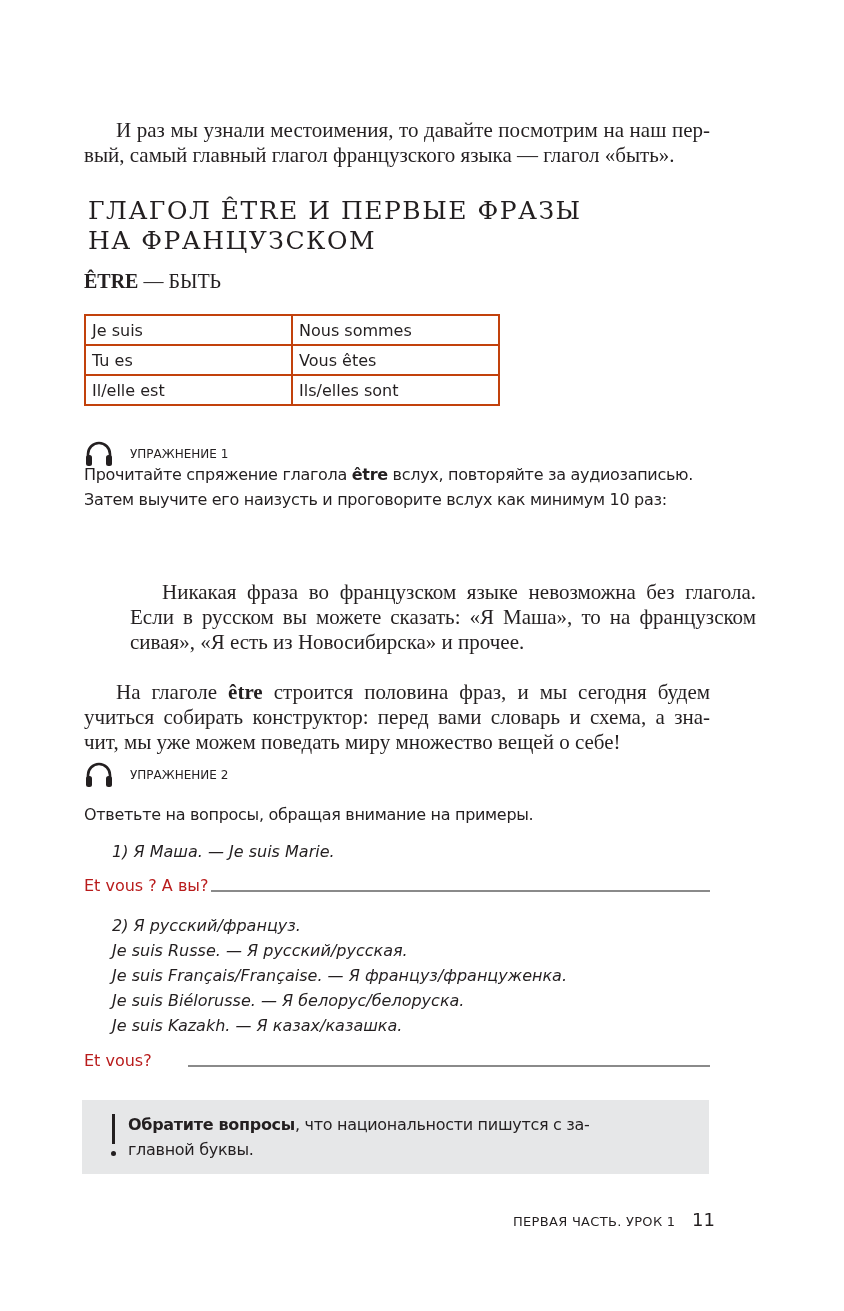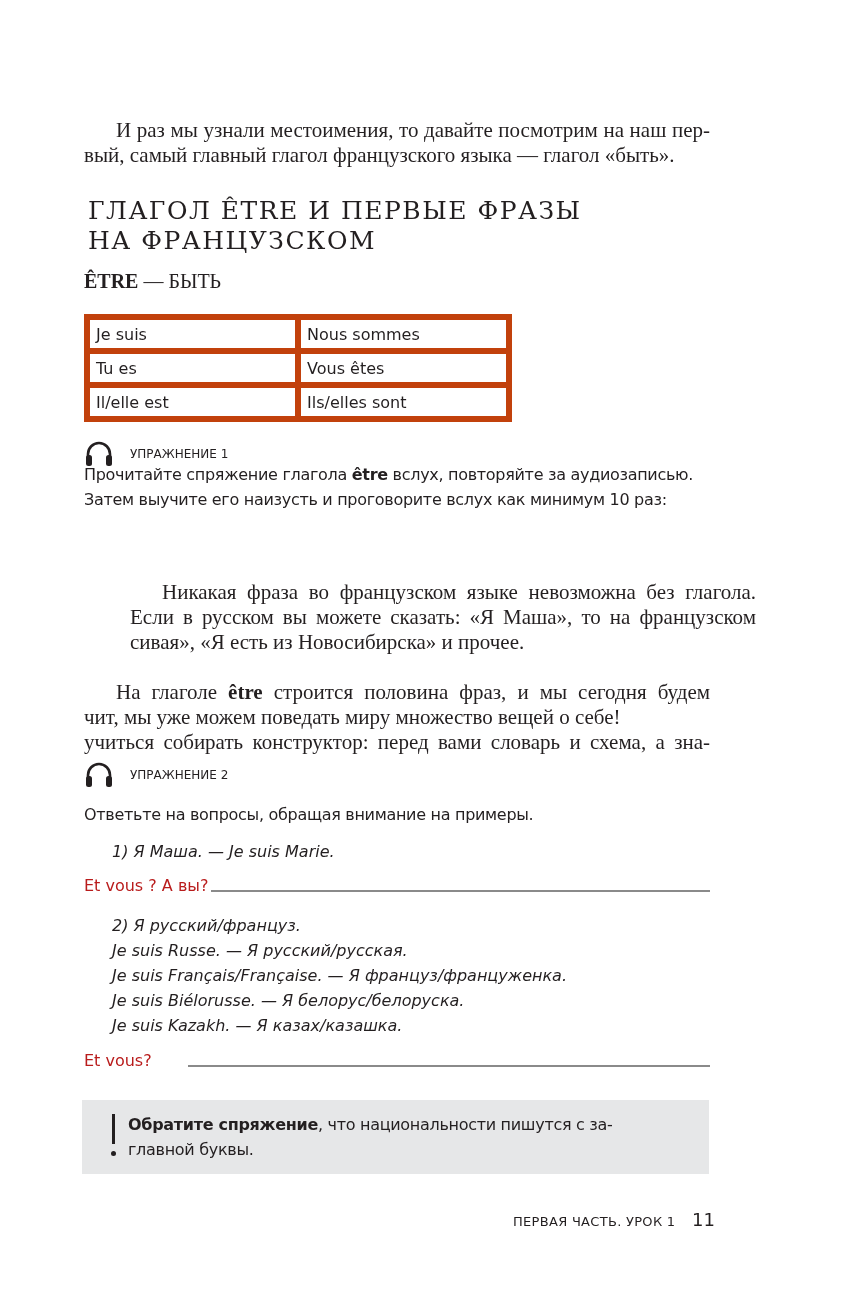--- a/index.html
+++ b/index.html
@@ -5,21 +5,21 @@
   html, body { margin: 0; padding: 0; background: #ffffff; }
   body { width: 844px; height: 1311px; position: relative; overflow: hidden; color: #231f20; }
   .serif { font-family: "Liberation Serif", "DejaVu Serif", serif; }
   .abs { position: absolute; }
   .para { font-size: 21px; line-height: 25px; text-align: justify; }
   .line { display: block; text-align-last: justify; }
   .line.last { text-align-last: left; }
   .heading { font-family: "DejaVu Serif", serif; font-size: 25px; letter-spacing: 1.5px; line-height: 30px; font-weight: normal; }
   .subhead { font-size: 20px; }
   table.conj { border-collapse: collapse; font-family: "DejaVu Sans", sans-serif; font-size: 16px; color: #231f20; }
-  table.conj td { border: 6px solid #c2410c; height: 28px; padding: 0 6px; width: 193px; }
+  table.conj td { border: 2px solid #c2410c; height: 28px; padding: 0 6px; width: 193px; }
   .ex-head { font-family: "DejaVu Sans", sans-serif; font-size: 12px; font-weight: normal; display: flex; align-items: center; gap: 16px; }
   .ex-head svg { display: block; }
   .task { font-family: "DejaVu Sans", sans-serif; font-size: 16px; line-height: 25px; letter-spacing: -0.3px; }
   .example { font-family: "DejaVu Sans", sans-serif; font-style: italic; font-size: 16px; line-height: 25px; }
   .answer { font-family: "DejaVu Sans", sans-serif; font-size: 16px; color: #b91c1c; display: flex; align-items: flex-end; }
   .answer .rule { flex: 1; border-bottom: 2px solid #8a8a8a; margin-left: 3px; margin-bottom: 3px; height: 0; }
   .note { background: #e6e7e8; }
   .footer { font-family: "DejaVu Sans", sans-serif; font-size: 13px; color: #231f20; letter-spacing: 0.3px; }
   .pagenum { font-family: "DejaVu Sans", sans-serif; font-size: 18px; }
 </style>
@@ -72,22 +72,22 @@
   <div>Затем выучите его наизусть и проговорите вслух как минимум 10 раз:</div>
 </div>
 
 <div class="abs serif para" style="left:84px; top:580px; width:626px;margin-left:46px;">
   <span class="line" style="padding-left:32px;">Никакая фраза во французском языке невозможна без глагола.</span>
   <span class="line">Если в русском вы можете сказать: «Я Маша», то на французском</span>
   <span class="line last">сивая», «Я есть из Новосибирска» и прочее.</span>
 </div>
 <div class="abs serif para" style="left:84px; top:680px; width:626px;">
   <span class="line" style="padding-left:32px;"><span>На глаголе </span><b>être</b><span> строится половина фраз, и мы сегодня будем</span></span>
+  <span class="line">учиться собирать конструктор: перед вами словарь и схема, а зна-</span>
   <span class="line last">чит, мы уже можем поведать миру множество вещей о себе!</span>
-  <span class="line">учиться собирать конструктор: перед вами словарь и схема, а зна-</span>
 </div>
 
 <div class="abs ex-head" style="left:84px; top:762px;">
   <span>
     <svg width="30" height="26" viewBox="0 0 30 26">
       <path d="M4 18 V13 A11 11 0 0 1 26 13 V18" fill="none" stroke="#231f20" stroke-width="2.6"></path>
       <rect x="2" y="14" width="6" height="11" rx="2.5" fill="#231f20"></rect>
       <rect x="22" y="14" width="6" height="11" rx="2.5" fill="#231f20"></rect>
     </svg>
   </span>
@@ -111,19 +111,19 @@
 
 <div class="abs answer" style="left:84px; top:1051px; width:626px;gap:33px;">
   <span>Et vous?</span>
   <span class="rule"></span>
 </div>
 
 <div class="abs note" style="left:82px; top:1100px; width:627px; height:74px;">
   <span class="abs" style="left:30px; top:14px; width:3px; height:30px; background:#231f20;"></span>
   <span class="abs" style="left:29px; top:51px; width:5px; height:5px; border-radius:50%; background:#231f20;"></span>
   <div class="abs task" style="left:46px; top:12px; width:570px;">
-    <div><b>Обратите спряжение</b><span>,  что национальности пишутся  с за-</span></div>
+    <div><b>Обратите вопросы</b><span>,  что национальности пишутся  с за-</span></div>
     <div>главной буквы.</div>
   </div>
 </div>
 
 <div class="abs footer" style="left:513px; top:1214px;">ПЕРВАЯ ЧАСТЬ. УРОК 1</div>
 <div class="abs pagenum" style="left:692px; top:1209px;">11</div>
 
 </body></html>

